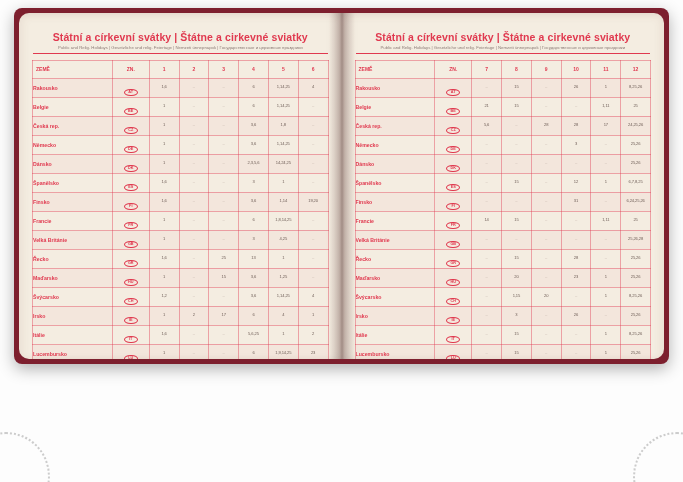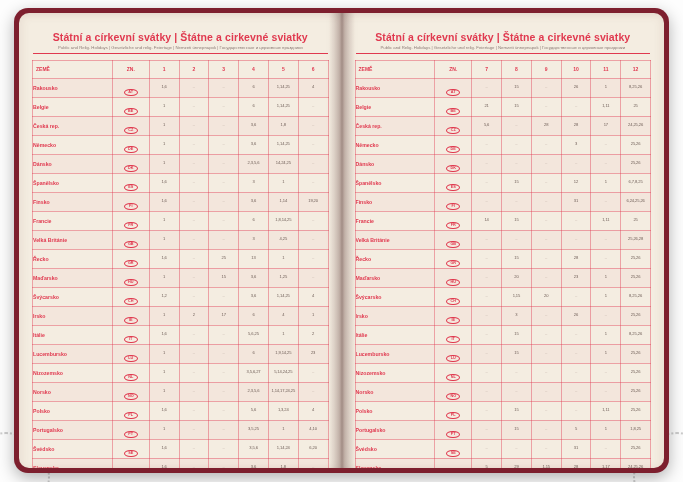--- a/index.html
+++ b/index.html
@@ -1,22 +1,22 @@
 <!DOCTYPE html>
 <html><head>
 <meta charset="utf-8">
 <style>
   html,body{margin:0;padding:0;}
   body{width:683px;height:482px;font-family:"Liberation Sans",sans-serif;background:#ffffff;}
   .scene{position:relative;width:683px;height:482px;background:#fdfdfd;overflow:hidden;}
   .corner-arc{position:absolute;width:84px;height:84px;border:2px dotted #cccccc;border-radius:50%;}
   .corner-arc.bl{left:-38px;bottom:-38px;}
   .corner-arc.br{right:-38px;bottom:-38px;}
-  .book{position:absolute;left:14px;top:8px;width:655px;height:465px;background:#7d1f2e;
-        border-radius:14px;box-shadow:0 5px 16px rgba(0,0,0,0.30);}
+  .book{position:absolute;left:14px;top:8px;width:655px;height:356px;background:#7d1f2e;
+        border-radius:8px;box-shadow:0 5px 16px rgba(0,0,0,0.30);}
   .pages{position:absolute;left:5px;top:5px;right:5px;bottom:5px;display:flex;border-radius:10px;overflow:hidden;}
   .page{flex:1;background:#f4ede1;position:relative;padding:12px 13px 0 13px;box-sizing:border-box;}
   .page.left{box-shadow:inset -10px 0 14px -9px rgba(70,25,25,0.35), inset 3px 3px 8px rgba(120,70,50,0.08);}
   .page.right{box-shadow:inset 10px 0 14px -9px rgba(70,25,25,0.35), inset -3px 3px 8px rgba(120,70,50,0.08);}
   .gutter{position:absolute;left:50%;top:5px;bottom:5px;width:26px;transform:translateX(-50%);pointer-events:none;
           background:linear-gradient(90deg,rgba(60,20,20,0) 0%,rgba(60,20,20,0.16) 40%,rgba(60,20,20,0.30) 50%,rgba(60,20,20,0.16) 60%,rgba(60,20,20,0) 100%);}
   h1.title{margin:6px 0 2px 0;text-align:center;font-size:10.5px;font-weight:bold;color:#e0394f;letter-spacing:0.1px;}
   .subtitle{text-align:center;font-size:4.3px;color:#8d7d78;padding-bottom:2.5px;border-bottom:1.4px solid #e0394f;margin:0 1px 6px 1px;}
   table.htable{width:100%;height:374px;border-collapse:collapse;table-layout:fixed;
                border:1px solid rgba(217,115,126,0.9);}

